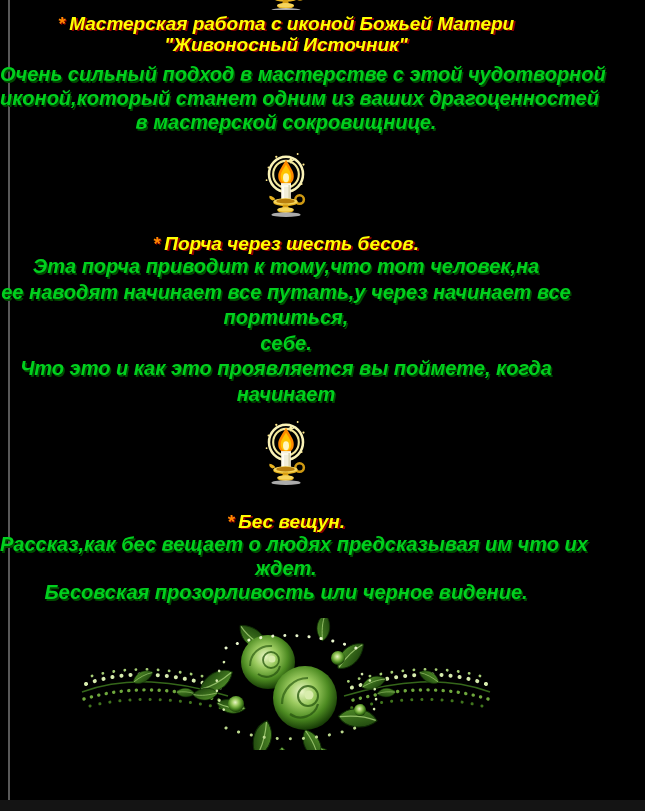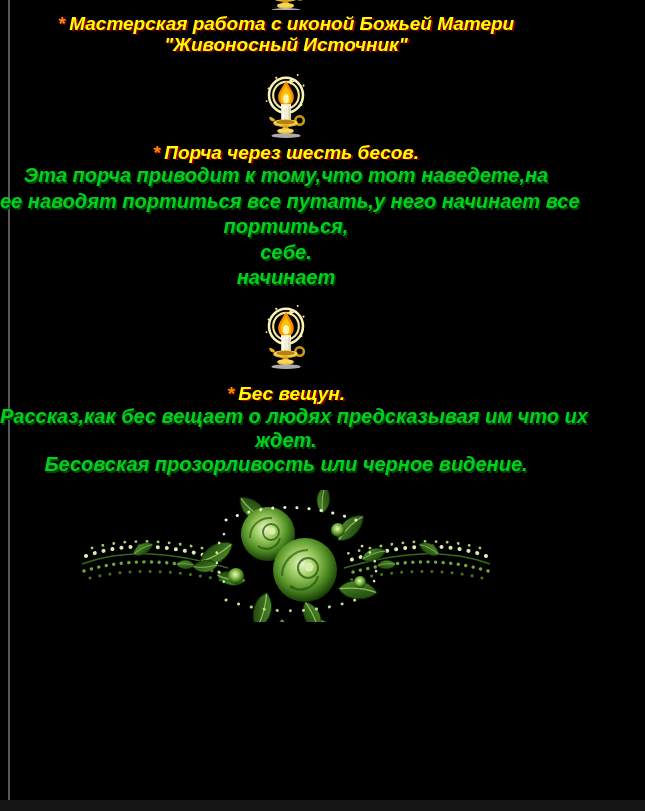--- a/index.html
+++ b/index.html
@@ -33,24 +33,24 @@
     margin-right:4px;
   }
   .body-line{
     font-style:italic;font-weight:bold;font-size:20px;line-height:24px;
     color:#00d01e;
     text-shadow:1.5px 1.5px 0 #004c00;
   }
   .s1-title{margin-top:3px;}
   .s1-body{margin-top:7px;}
   .candle1{display:block;margin:17px auto 0;}
-  .s2-title{margin-top:2px;}
+  .s2-title{margin-top:14px;}
   .s2-body .body-line{line-height:25.5px;}
   .candle2{display:block;margin:12px auto 0;}
-  .s3-title{margin-top:12px;}
+  .s3-title{margin-top:24px;}
   .floral-wrap{margin-top:14px;height:132px;}
   .top-candle-clip{
     height:10px;width:64px;margin:0 auto;overflow:hidden;
   }
   .top-candle-clip svg{display:block;margin-top:-55px;}
   svg{vertical-align:top;}
 </style>
 </head>
 <body>
 
@@ -121,33 +121,39 @@
   <div class="top-candle-clip">
     <svg width="64" height="70">
         <use href="#candle-sym"></use>
       </svg>
   </div>
 
   <div class="s1-title">
     <div class="line title-line"><span class="star">*</span><span>Мастерская работа с иконой Божьей Матери</span></div>
     <div class="line title-line">"Живоносный Источник"</div>
   </div>
+  <div class="s1-body">
+    <div class="line body-line">Очень сильный подход в мастерстве с этой чудотворной</div>
+    <div class="line body-line">иконой,который станет одним из ваших драгоценностей</div>
+    <div class="line body-line">в мастерской сокровищнице.</div>
+  </div>
 
   <svg class="candle1" width="64" height="68" viewBox="0 0 64 68">
       <use href="#candle-sym"></use>
     </svg>
 
   <div class="s2-title">
     <div class="line title-line"><span class="star">*</span><span>Порча через шесть бесов.</span></div>
   </div>
   <div class="s2-body">
-    <div class="line body-line">Эта порча приводит к тому,что тот наведете,на</div>
-    <div class="line body-line">ее наводят портиться все путать,у него начинает все</div>
+    <div class="line body-line">Эта порча приводит к тому,что тот человек,на</div>
+    <div class="line body-line">ее наводят начинает все путать,у через начинает все</div>
     <div class="line body-line">портиться,</div>
     <div class="line body-line">себе.</div>
+    <div class="line body-line">Что это и как это проявляется вы поймете, когда</div>
     <div class="line body-line">начинает</div>
   </div>
 
   <svg class="candle2" width="64" height="68" viewBox="0 0 64 68">
       <use href="#candle-sym"></use>
     </svg>
 
   <div class="s3-title">
     <div class="line title-line"><span class="star">*</span><span>Бес вещун.</span></div>
   </div>

